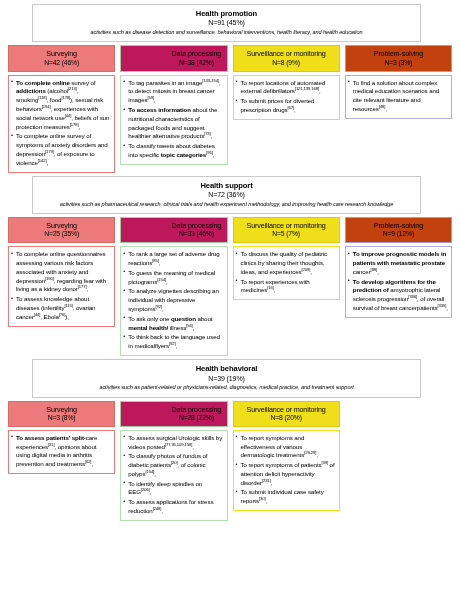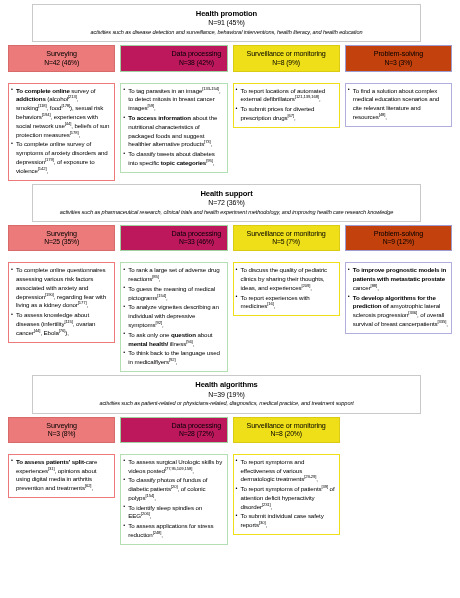--- a/index.html
+++ b/index.html
@@ -68,21 +68,21 @@
   }
 
   .col-head {
     box-sizing: border-box;
     text-align: center;
     padding: 3px 2px 3px 2px;
     border: 1px solid;
     font-size: 7.2px;
     line-height: 1.3;
     letter-spacing: -0.15px;
-    margin-bottom: 11px;
+    margin-bottom: 3px;
   }
   .col-head .ch-label { display: block; }
   .col-head .ch-count { display: block; font-size: 6.8px; }
 
   .col-body {
     box-sizing: border-box;
     border: 1px solid;
     background: #ffffff;
     padding: 3px 3px 3px 2px;
   }
@@ -249,21 +249,21 @@
               <ul>
                 <li><b>To improve prognostic models in patients with metastatic prostate</b> cancer<sup>[88]</sup>,</li>
                 <li><b>To develop algorithms for the prediction of</b> amyotrophic lateral sclerosis progression<sup>[336]</sup>, of overall survival of breast cancerpatients<sup>[335]</sup>,</li>
               </ul>
             </div>
           </div>
         </div>
       </div>
       <div class="section">
         <div class="section-header">
-          <div class="section-title">Health algorithms</div>
+          <div class="section-title">Health behavioral</div>
           <div class="section-count">N=39 (19%)</div>
           <div class="section-desc">activities such as patient-related or physicians-related, diagnostics, medical practice, and treatment support</div>
         </div>
         <div class="columns">
           <div class="col theme-surveying">
             <div class="col-head">
               <span class="ch-label">Surveying</span>
               <span class="ch-count">N=3 (8%)</span>
             </div>
             <div class="col-body">

